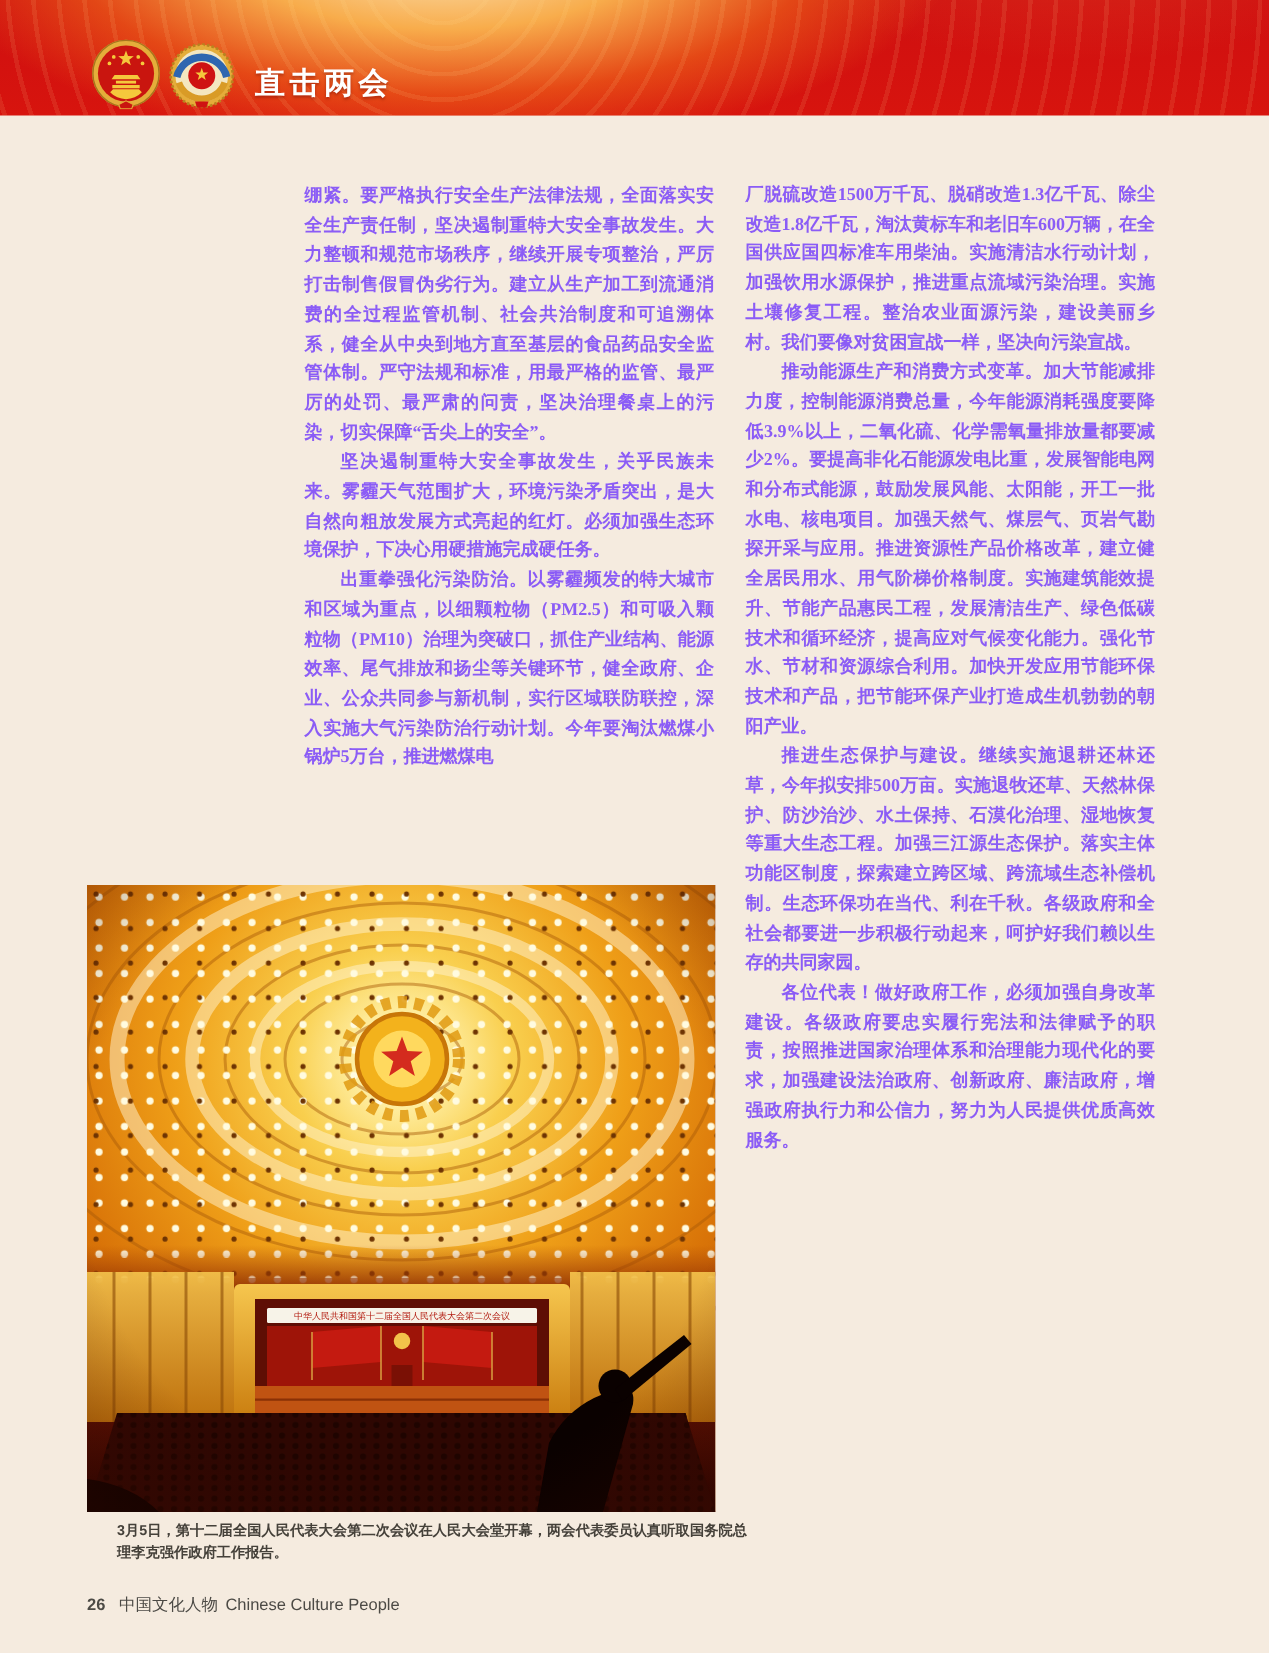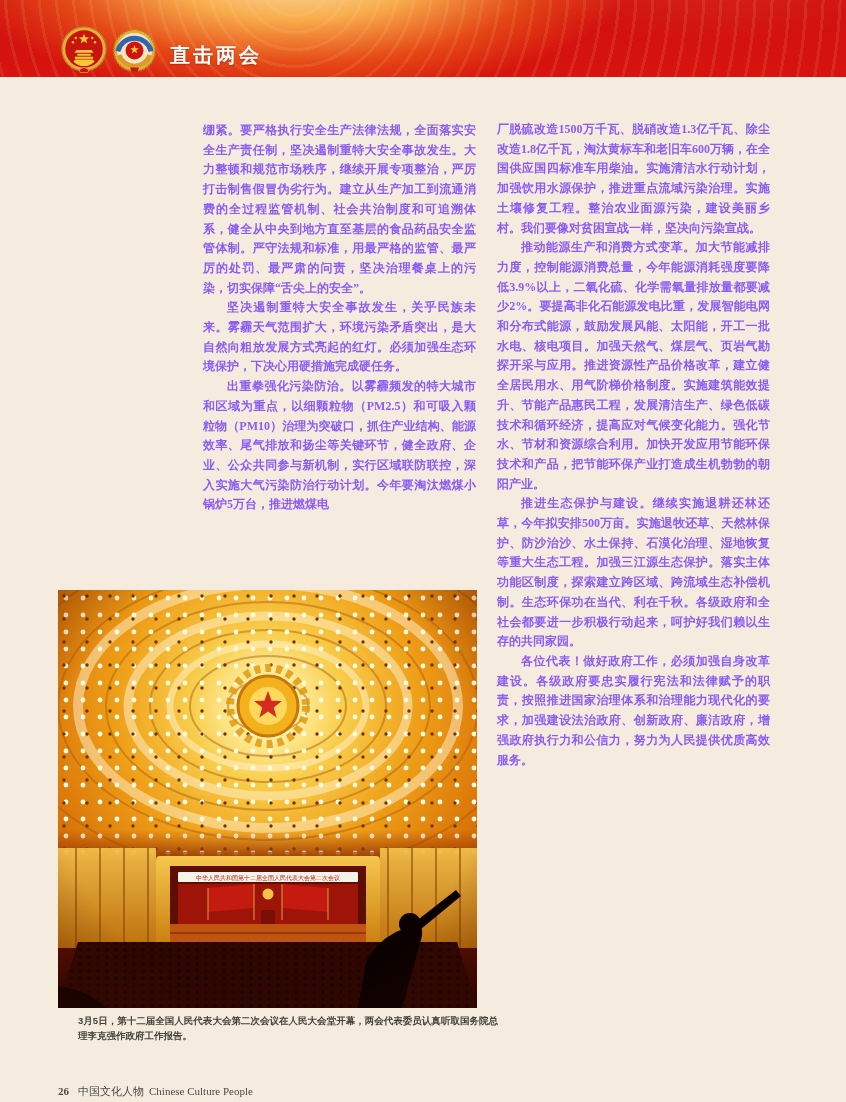--- a/index.html
+++ b/index.html
@@ -32,22 +32,22 @@
 
   
   .photo{position:absolute;left:58px;top:590px;width:419px;height:418px;overflow:hidden;
     box-shadow:inset 0 0 46px rgba(110,40,0,.30);}
   .photo svg{display:block;}
 
   
   .caption{position:absolute;left:58px;top:1014px;width:420px;
     font-family:"Liberation Sans","DejaVu Sans",sans-serif;font-weight:bold;
     font-size:9.5px;line-height:14.5px;color:#45413a;text-align:justify;margin-left:20px;}
-  .footer{position:absolute;left:58px;top:1084px;
-    font-family:Liberation Serif, serif;font-size:11px;color:#4c4a45;}
+  .footer{position:absolute;left:58px;top:1062px;
+    font-family:Liberation Sans, sans-serif;font-size:11px;color:#4c4a45;}
   .footer .pagenum{font-weight:bold;margin-right:9px;}
   .footer .mag-en{margin-left:5px;}
 </style>
 </head>
 <body>
 
 <div class="page">
 
   <div class="header">
     <svg class="emblem emblem-prc" viewBox="0 0 100 100">

